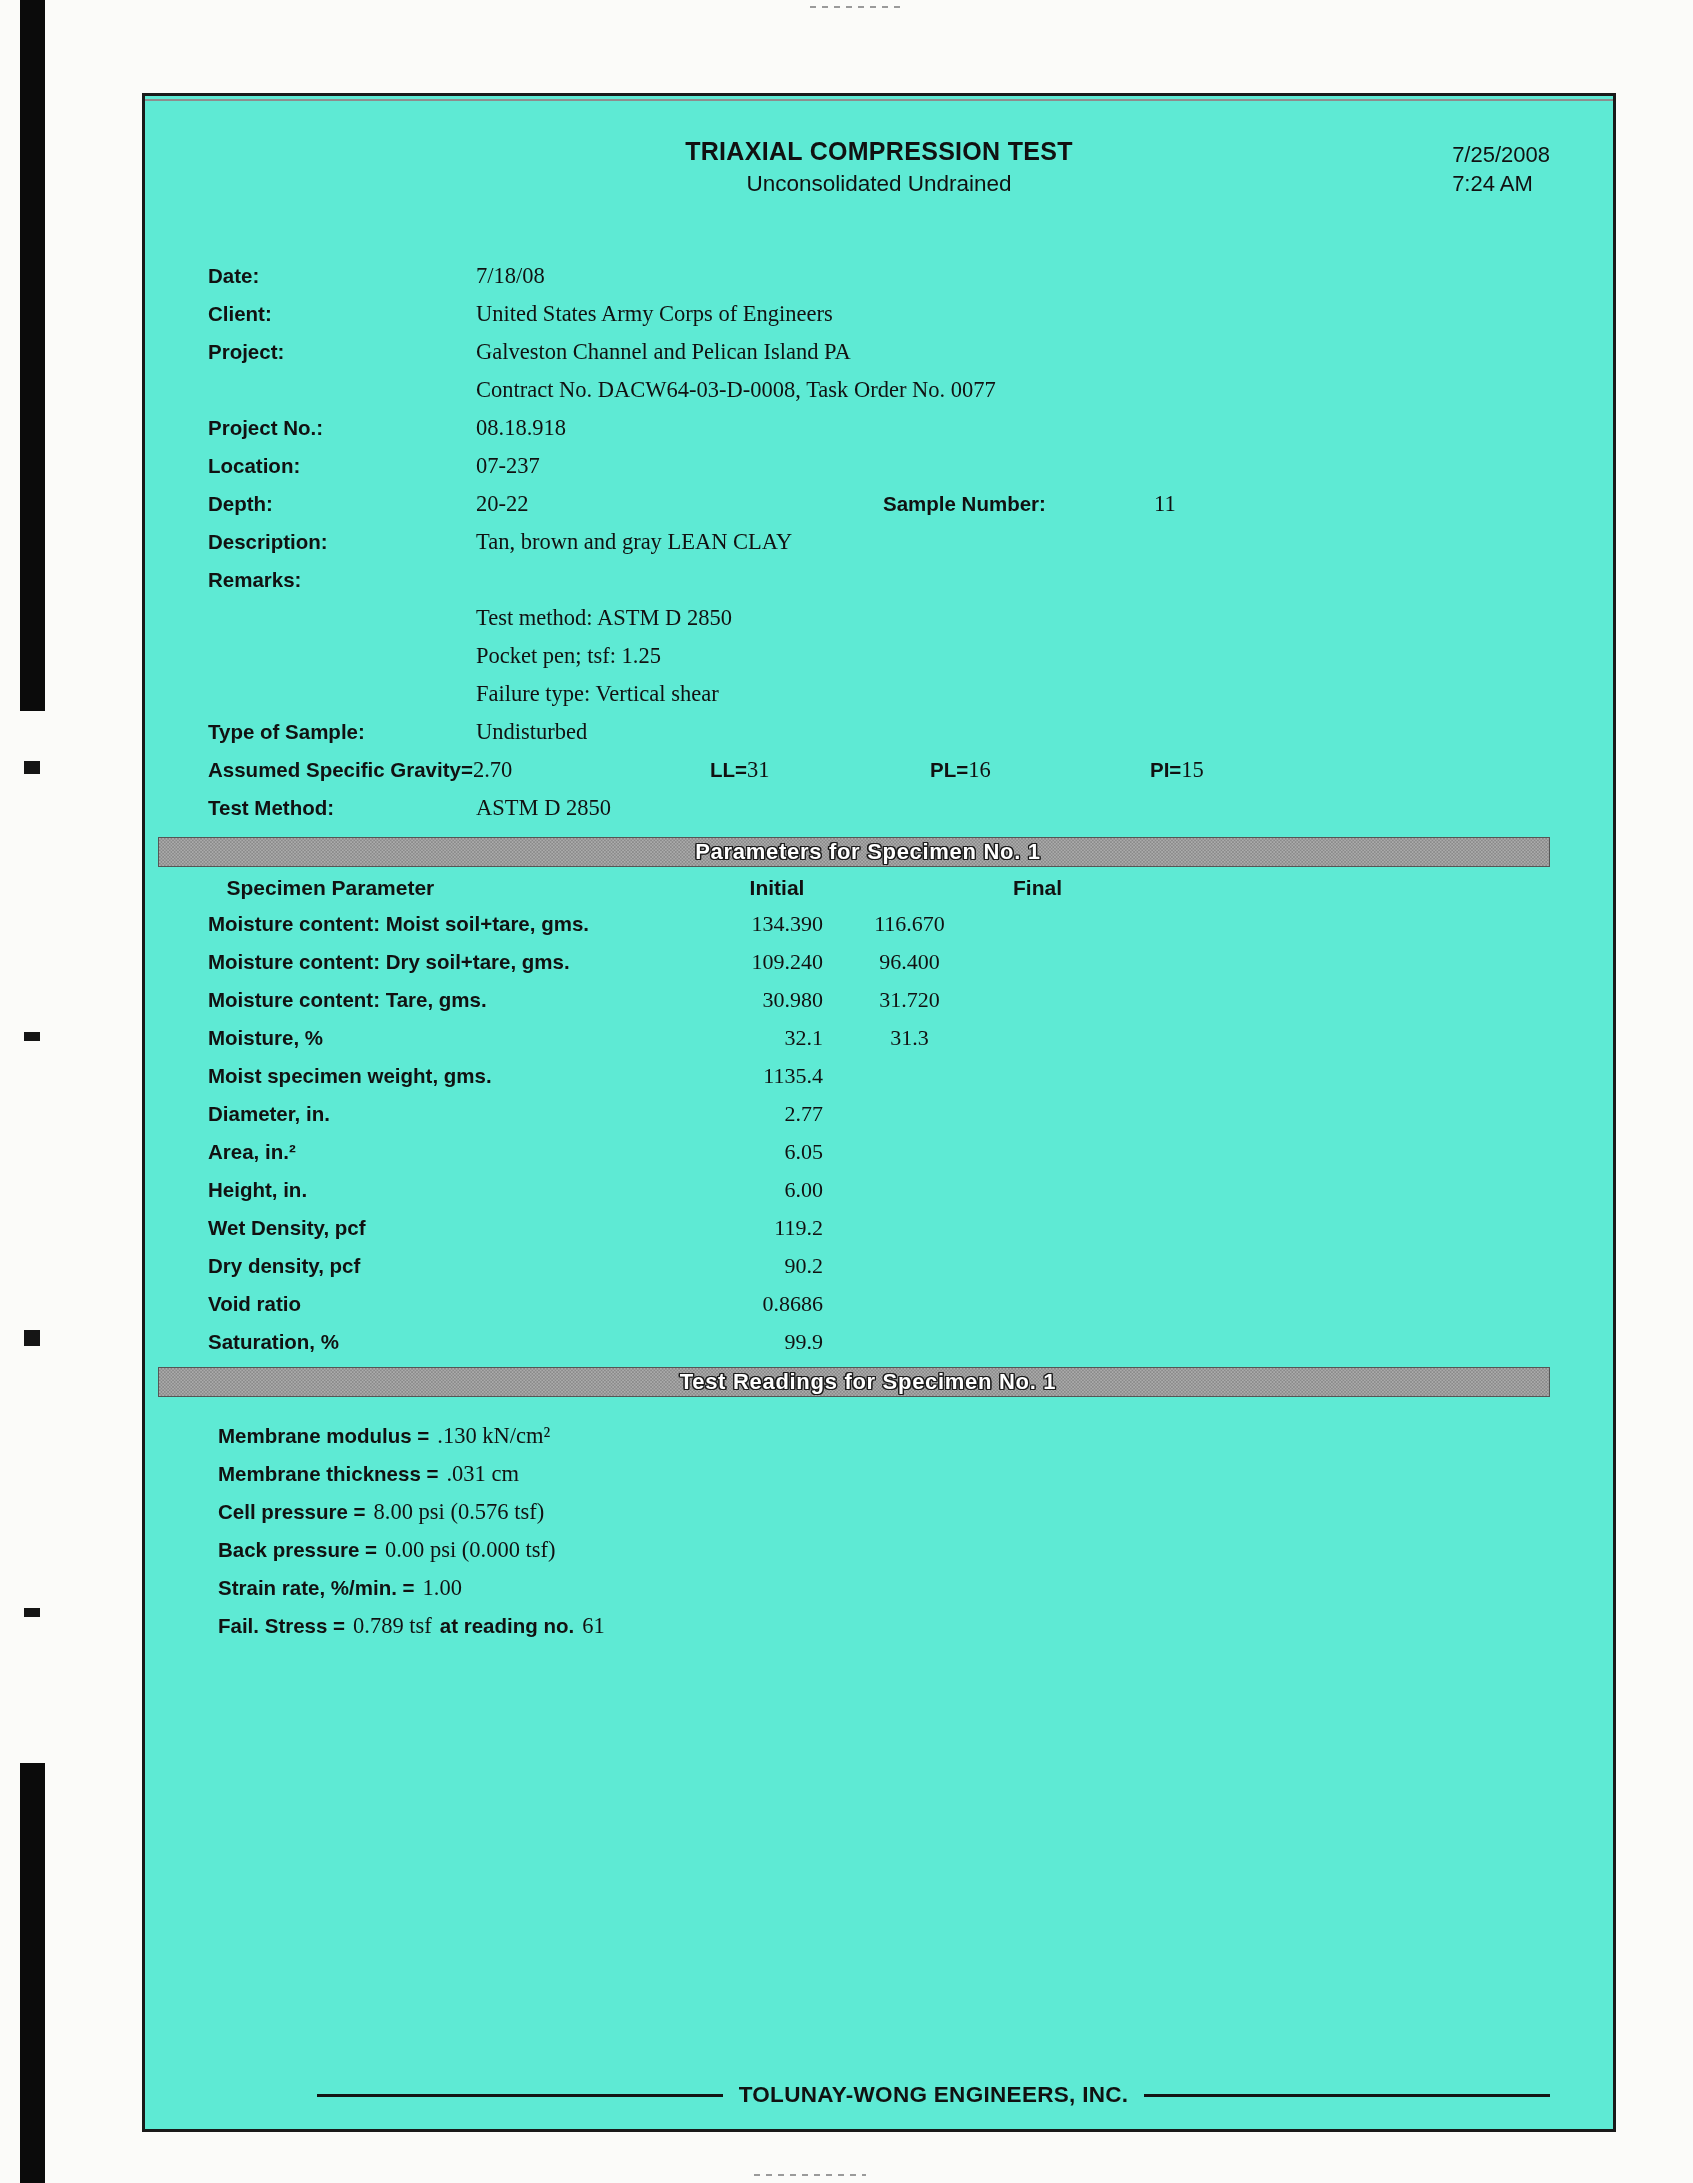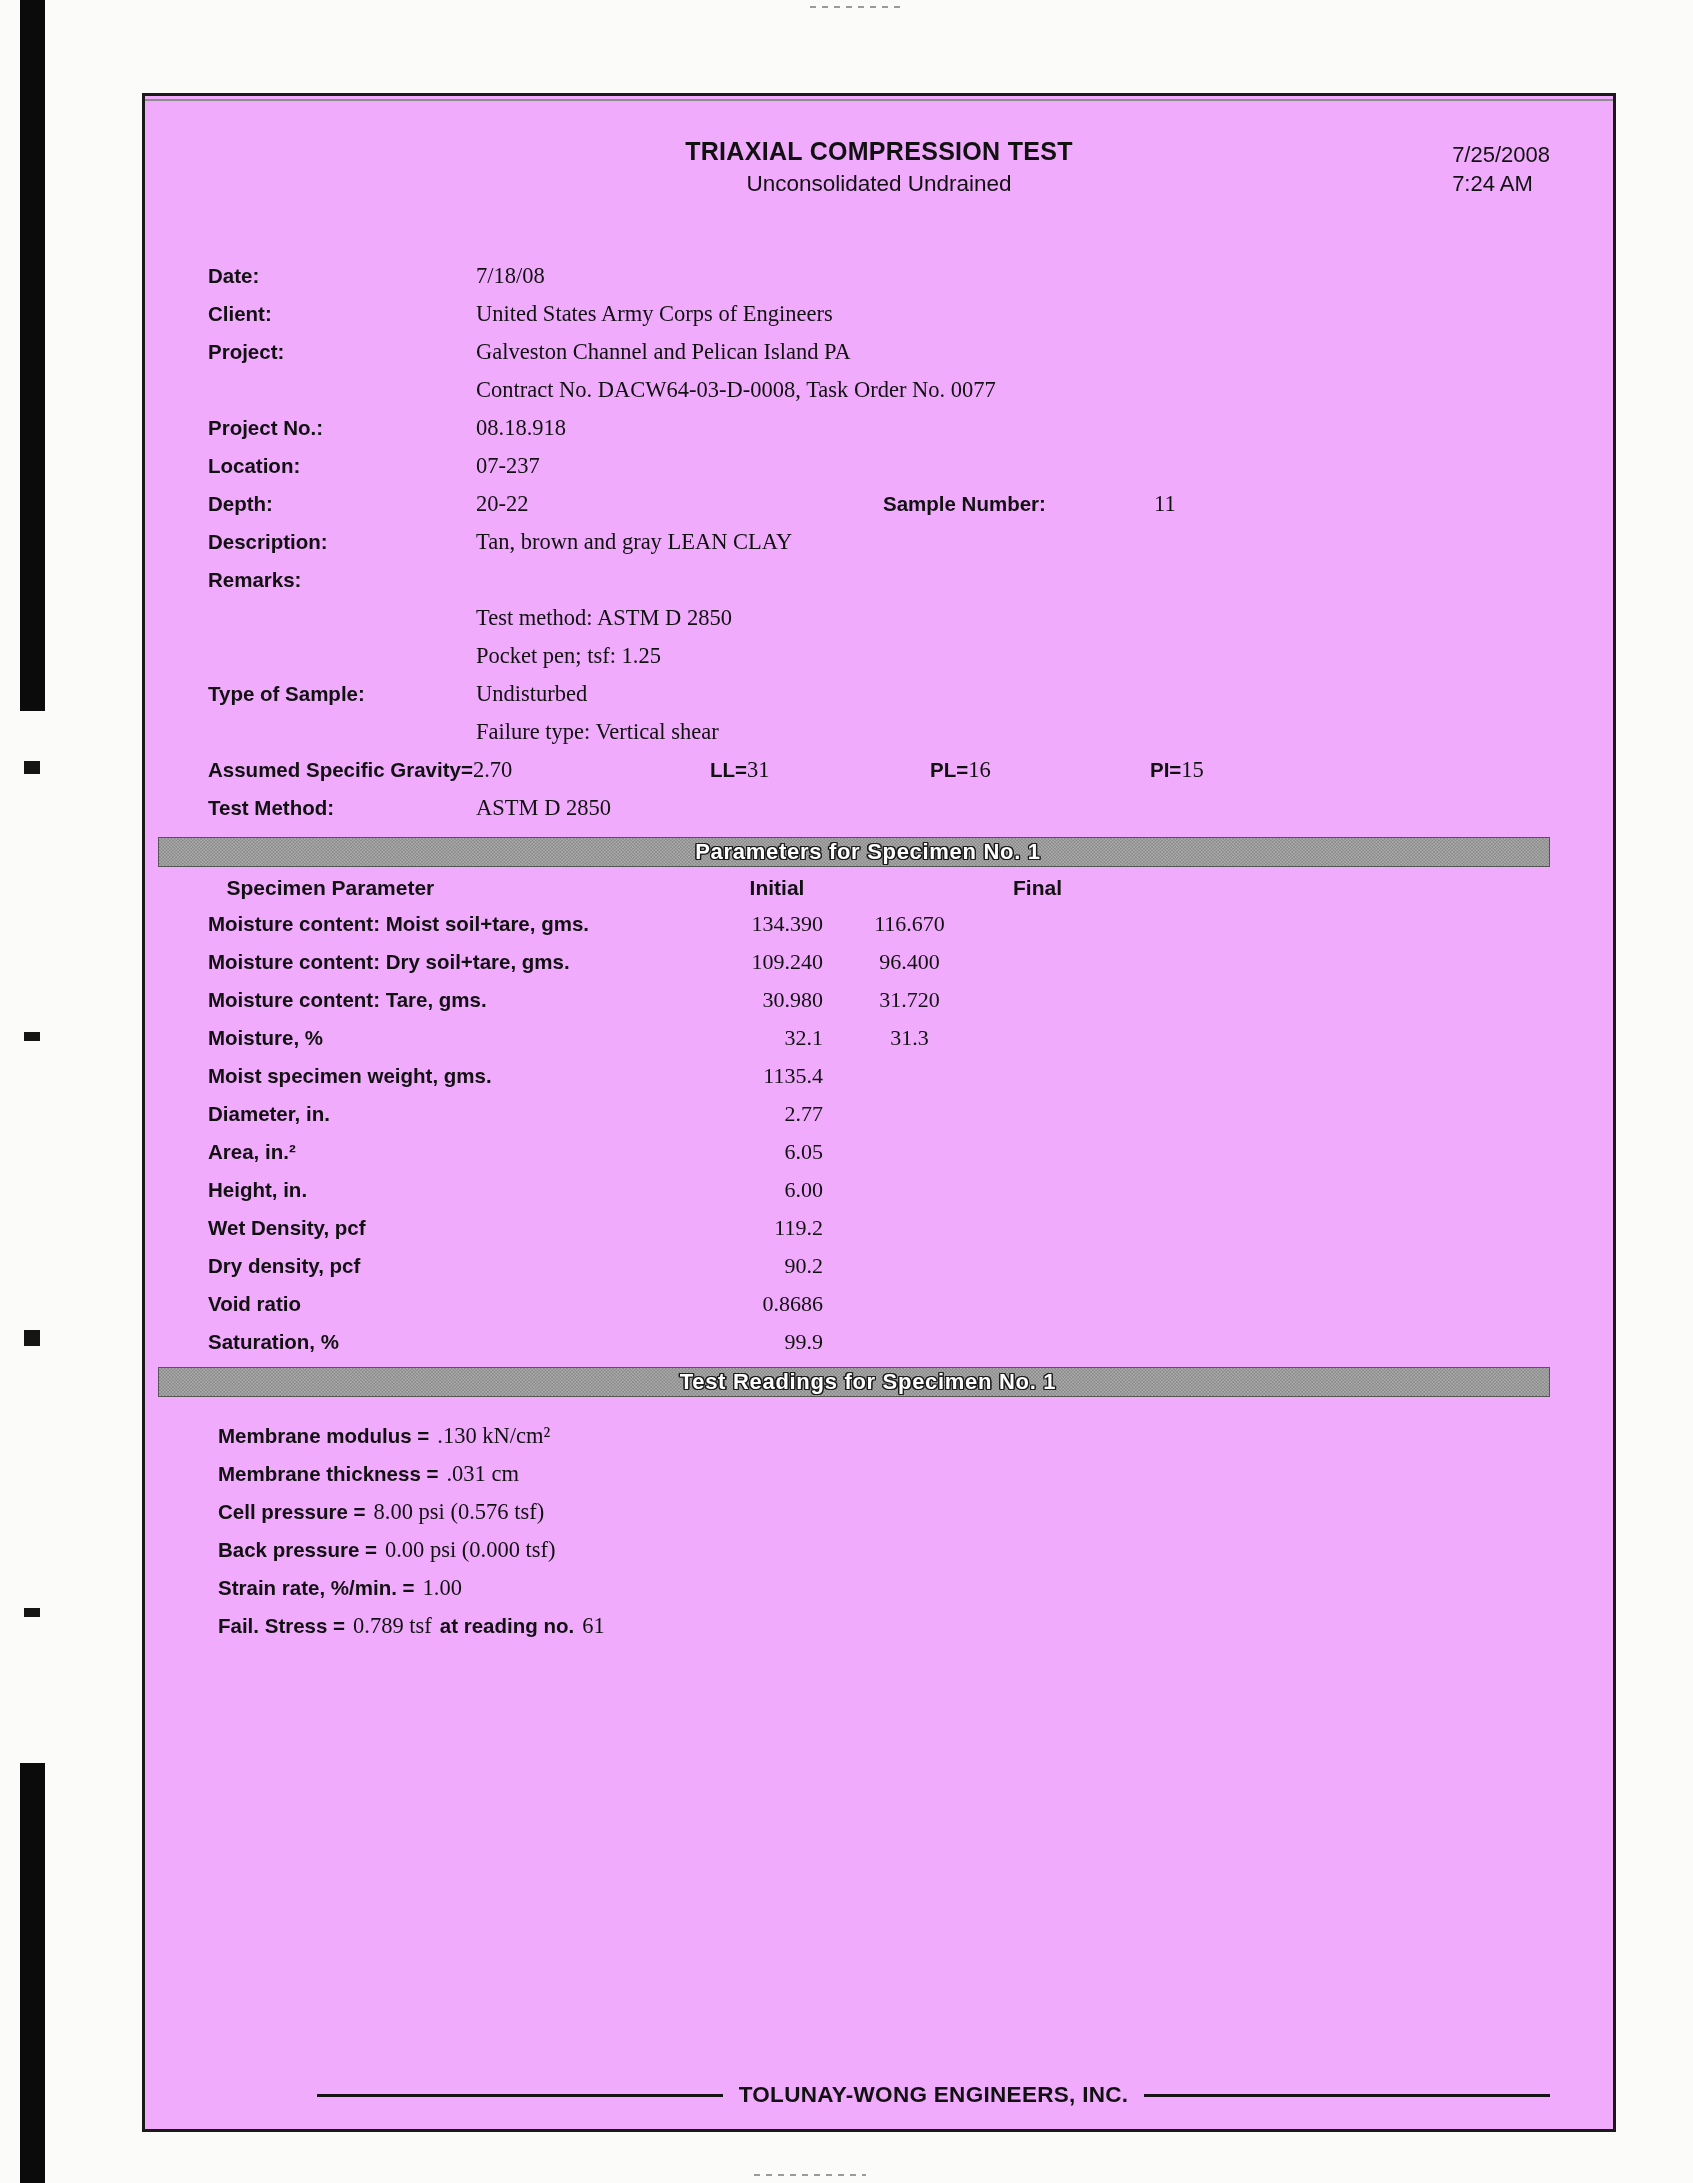--- a/index.html
+++ b/index.html
@@ -14,21 +14,21 @@
   .d2 { top:1032px; height:9.3px; }
   .d3 { top:1330px; height:16px; }
   .d4 { top:1608px; height:9.3px; }
   .scan-dots-top    { position:absolute; left:810px; top:6px;    width:93px; height:2px;
                       background:repeating-linear-gradient(90deg,#9a9a9a 0 6px, transparent 6px 12px); }
   .scan-dots-bottom { position:absolute; left:754px; top:2174px; width:112px; height:2px;
                       background:repeating-linear-gradient(90deg,#9a9a9a 0 6px, transparent 6px 12px); }
 
   
   .doc { position:absolute; left:142px; top:93px; width:1474px; height:2039px;
-         border:3.3px solid #1a1a1a; background:#f0abfc; }
+         border:3.3px solid #1a1a1a; background:#5eead4; }
   .doc::before { content:""; position:absolute; left:0; right:0; top:3.3px; height:1.3px; background:#8d8d8d; }
   .doc-inner { position:relative; width:100%; height:100%; padding:41px 63px 0 63px; }
 
   
   .rpt-header { position:relative; text-align:center; }
   .title { font-size:25px; font-weight:700; letter-spacing:0.3px; }
   .subtitle { font-size:22.5px; margin-top:5.3px; }
   .datetime { position:absolute; right:0; top:2.6px; text-align:left; font-size:22px; line-height:29px; }
 
   
@@ -157,26 +157,26 @@
         <span class="f-label"></span><span class="f-value">Test method: ASTM D 2850</span>
         <span class="f-extra-label"></span>
         <span class="f-extra-value"></span>
       </div>
         <div class="f-row">
         <span class="f-label"></span><span class="f-value">Pocket pen; tsf: 1.25</span>
         <span class="f-extra-label"></span>
         <span class="f-extra-value"></span>
       </div>
         <div class="f-row">
+        <span class="f-label"></span><span class="f-value">Failure type: Vertical shear</span>
+        <span class="f-extra-label"></span>
+        <span class="f-extra-value"></span>
+      </div>
+        <div class="f-row">
         <span class="f-label">Type of Sample:</span><span class="f-value">Undisturbed</span>
-        <span class="f-extra-label"></span>
-        <span class="f-extra-value"></span>
-      </div>
-        <div class="f-row">
-        <span class="f-label"></span><span class="f-value">Failure type: Vertical shear</span>
         <span class="f-extra-label"></span>
         <span class="f-extra-value"></span>
       </div>
       </section>
 
     <div class="g-row">
 
     <span class="g-seg"><span class="g-label">Assumed Specific Gravity=</span><span class="g-value">2.70</span></span>
         <span class="g-seg"><span class="g-label">LL=</span><span class="g-value">31</span></span>
         <span class="g-seg"><span class="g-label">PL=</span><span class="g-value">16</span></span>

